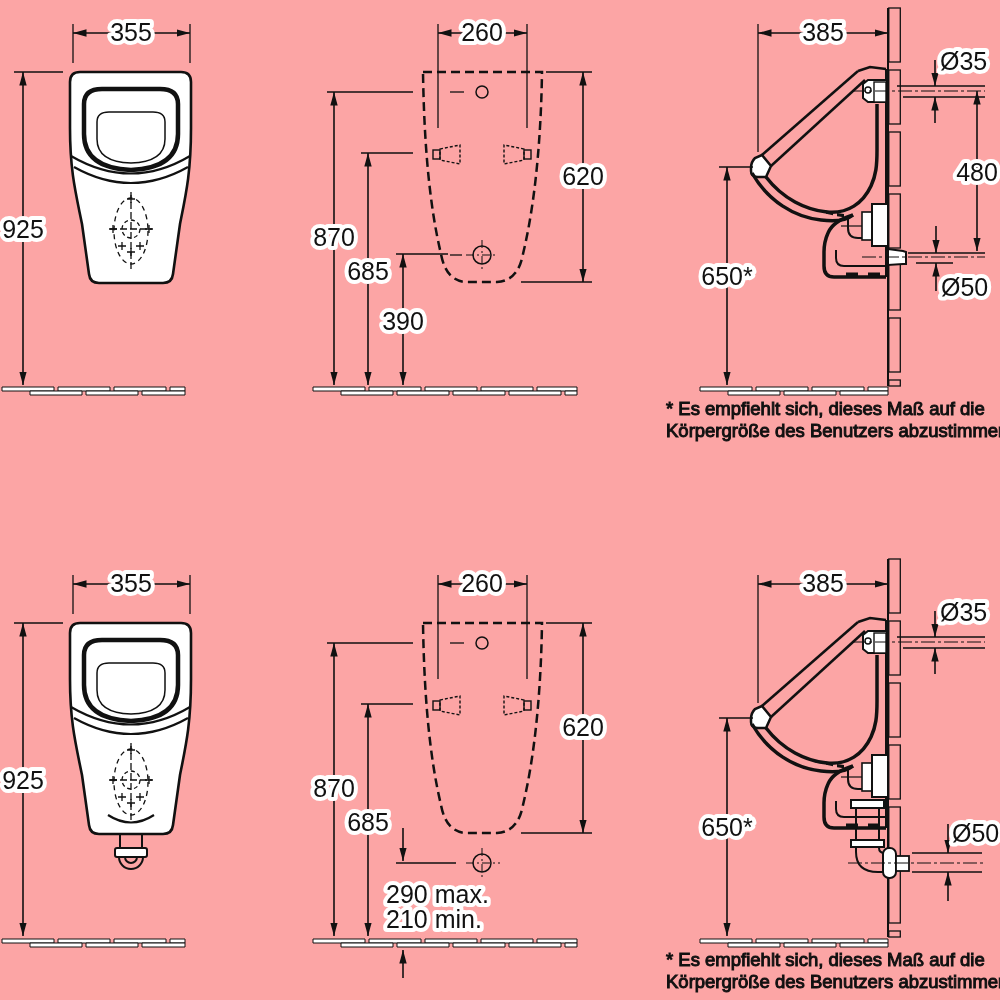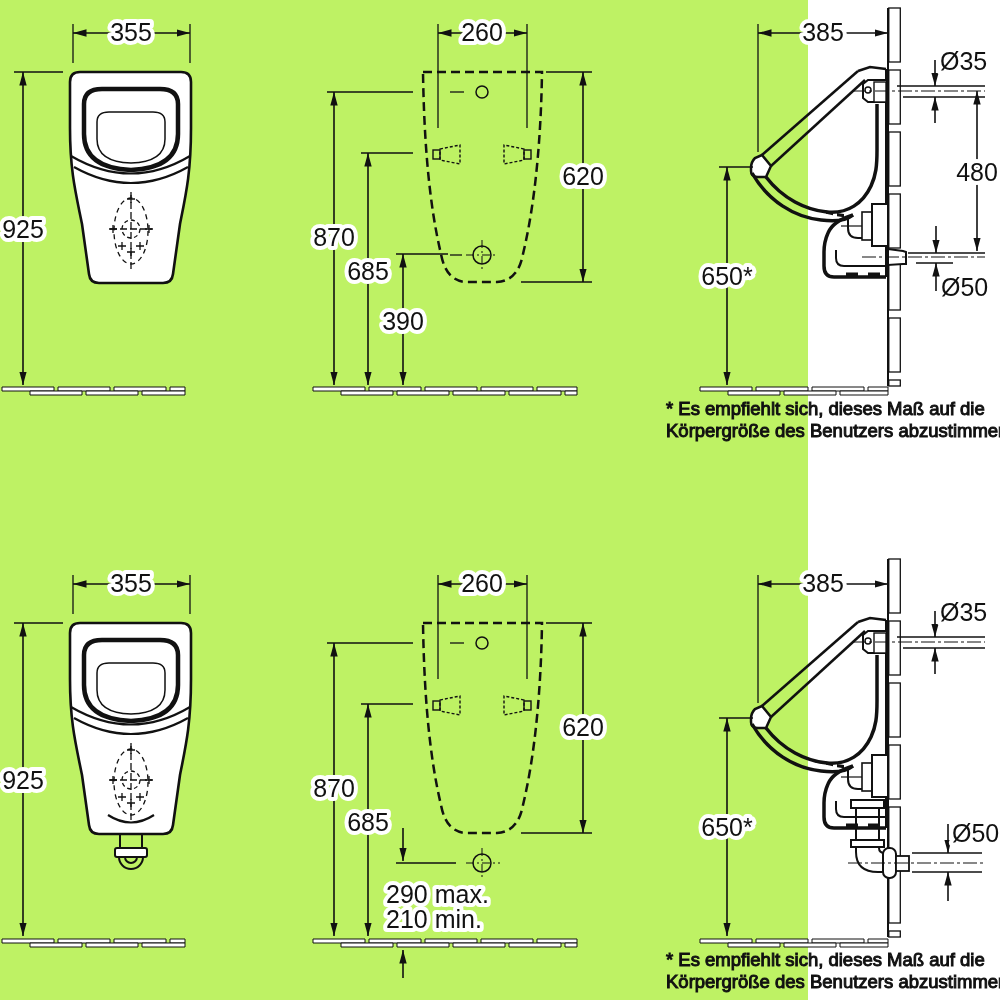--- a/index.html
+++ b/index.html
@@ -1,16 +1,16 @@
 <!DOCTYPE html>
 <html><head>
 <meta charset="utf-8">
 <style>
   html,body{margin:0;padding:0;background:#fff;}
-  #stage{position:relative;width:808px;height:1000px;background:#bef264;
+  #stage{position:relative;width:1000px;height:1000px;background:#fca5a5;
          font-family:"Liberation Sans", sans-serif;}
   svg{position:absolute;left:0;top:0;}
   text{fill:#111;}
   .dim{font-size:25px;font-family:"Liberation Sans",sans-serif;
        paint-order:stroke;stroke:#fff;stroke-width:8;stroke-linejoin:round;}
   .mid{text-anchor:middle;}
   .note{font-size:18.5px;font-family:"Liberation Sans",sans-serif;}
 </style>
 </head>
 <body>

